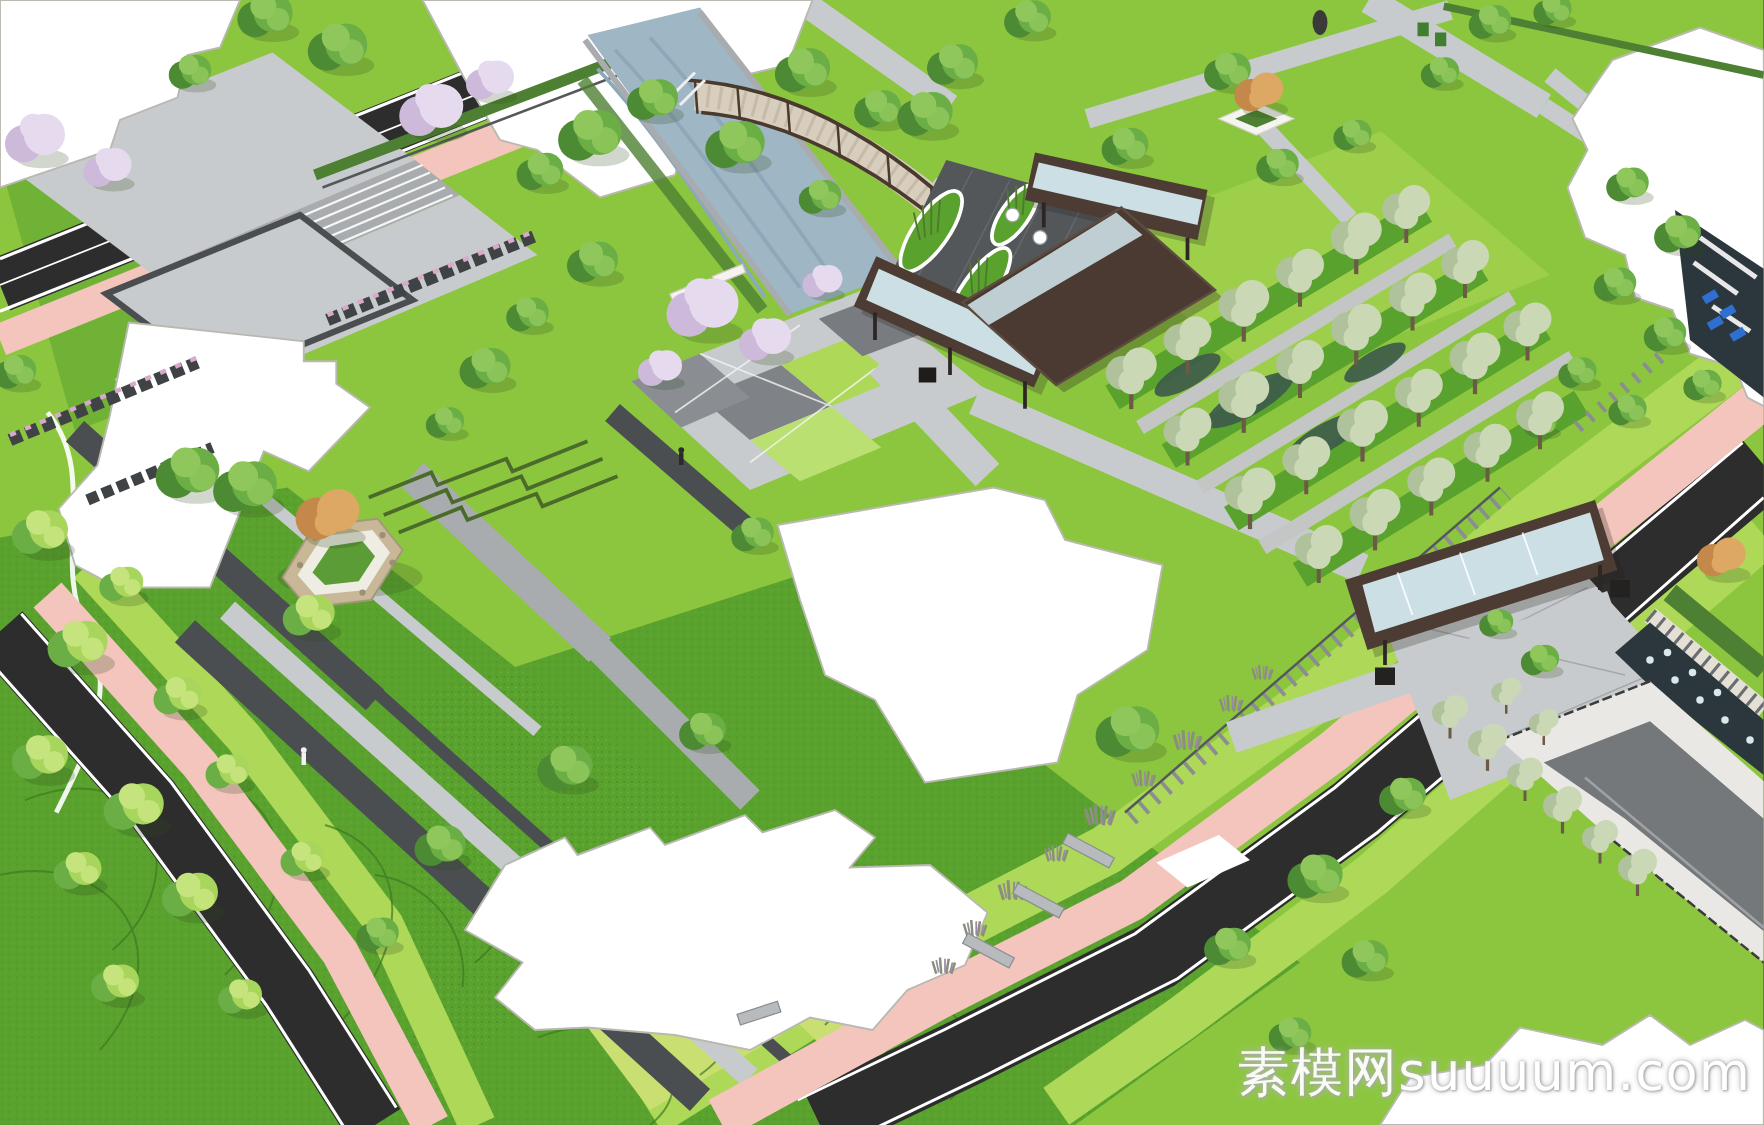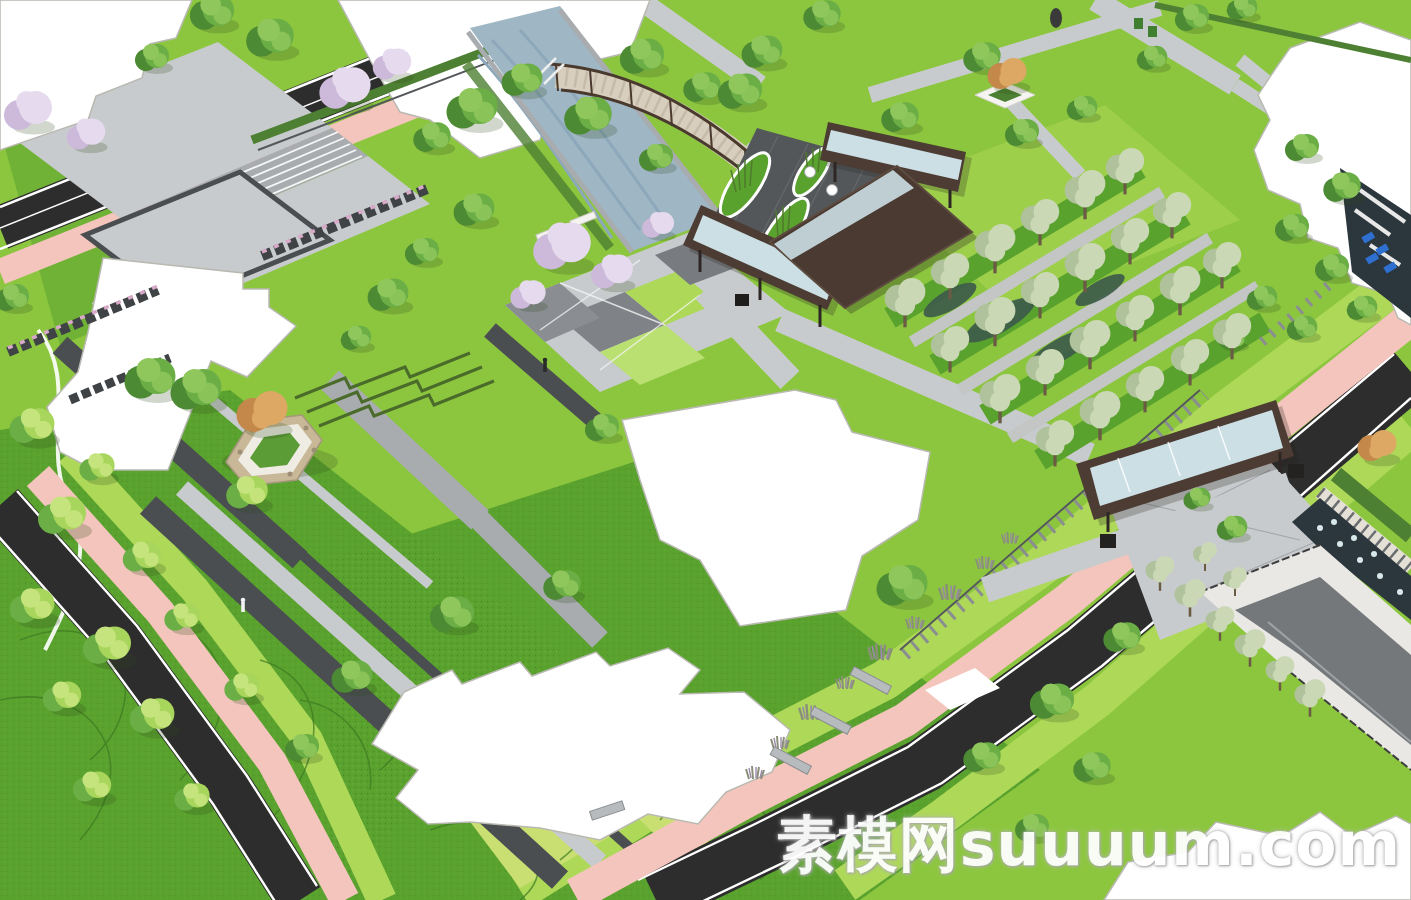--- a/index.html
+++ b/index.html
@@ -20,21 +20,21 @@
   .s-lawnd{stroke:var(--lawn-dark)} .s-pale{stroke:var(--lawn-pale)} .s-white{stroke:var(--white)}
   .s-pavl{stroke:var(--paving-light)} .s-pavm{stroke:var(--paving-mid)} .s-char{stroke:var(--path-charcoal)}
   .s-cont{stroke:var(--contour-green)} .s-hedge{stroke:#4D8032}
   
   .tg1{fill:var(--tree-green-dark)} .tg2{fill:var(--tree-green)} .tg3{fill:var(--tree-green-light)}
   .tl2{fill:var(--tree-lime)} .tl3{fill:var(--tree-lime-light)}
   .tp2{fill:var(--tree-pale)} .tp3{fill:var(--tree-pale-light)}
   .tb2{fill:var(--blossom)} .tb3{fill:var(--blossom-light)}
   .to2{fill:var(--tree-orange)} .to3{fill:var(--tree-orange-light)}
   .shd{fill:#2E4A1A;opacity:.22}
-  #watermark{position:absolute;right:10px;bottom:14px;font-size:60px;font-weight:bold;
+  #watermark{position:absolute;right:10px;bottom:14px;font-size:42px;font-weight:normal;
      letter-spacing:1px;color:var(--white);opacity:.95;
      text-shadow:0 0 2px #aaa,0 0 5px #bbb,1px 1px 2px #999;pointer-events:none;}
 </style>
 </head>
 <body>
 
 <div id="stage">
 <svg width="1411" height="900" viewBox="0 0 1411 900">
 <defs>
   <pattern id="gtex" width="6" height="6" patternUnits="userSpaceOnUse">

